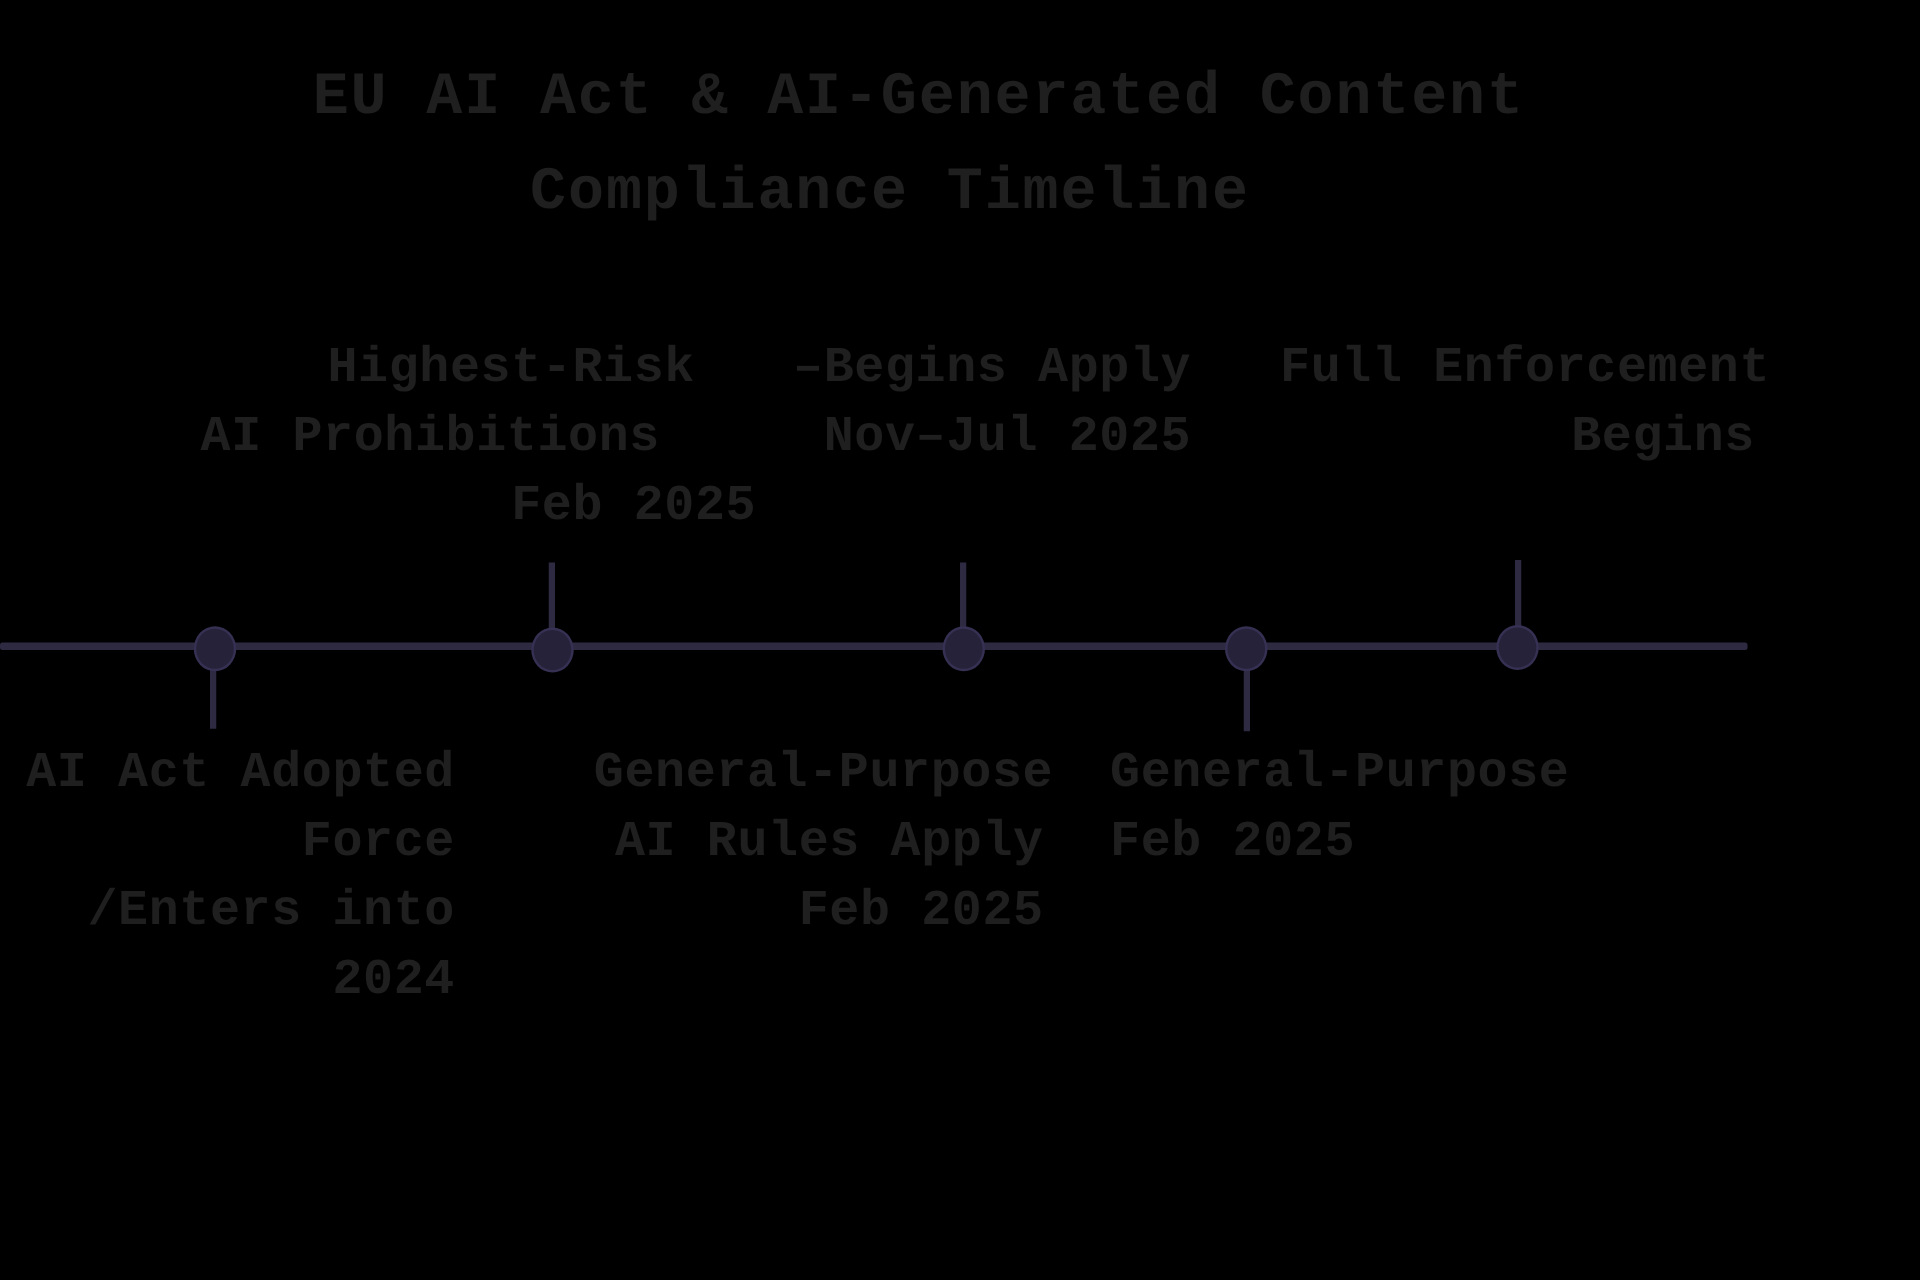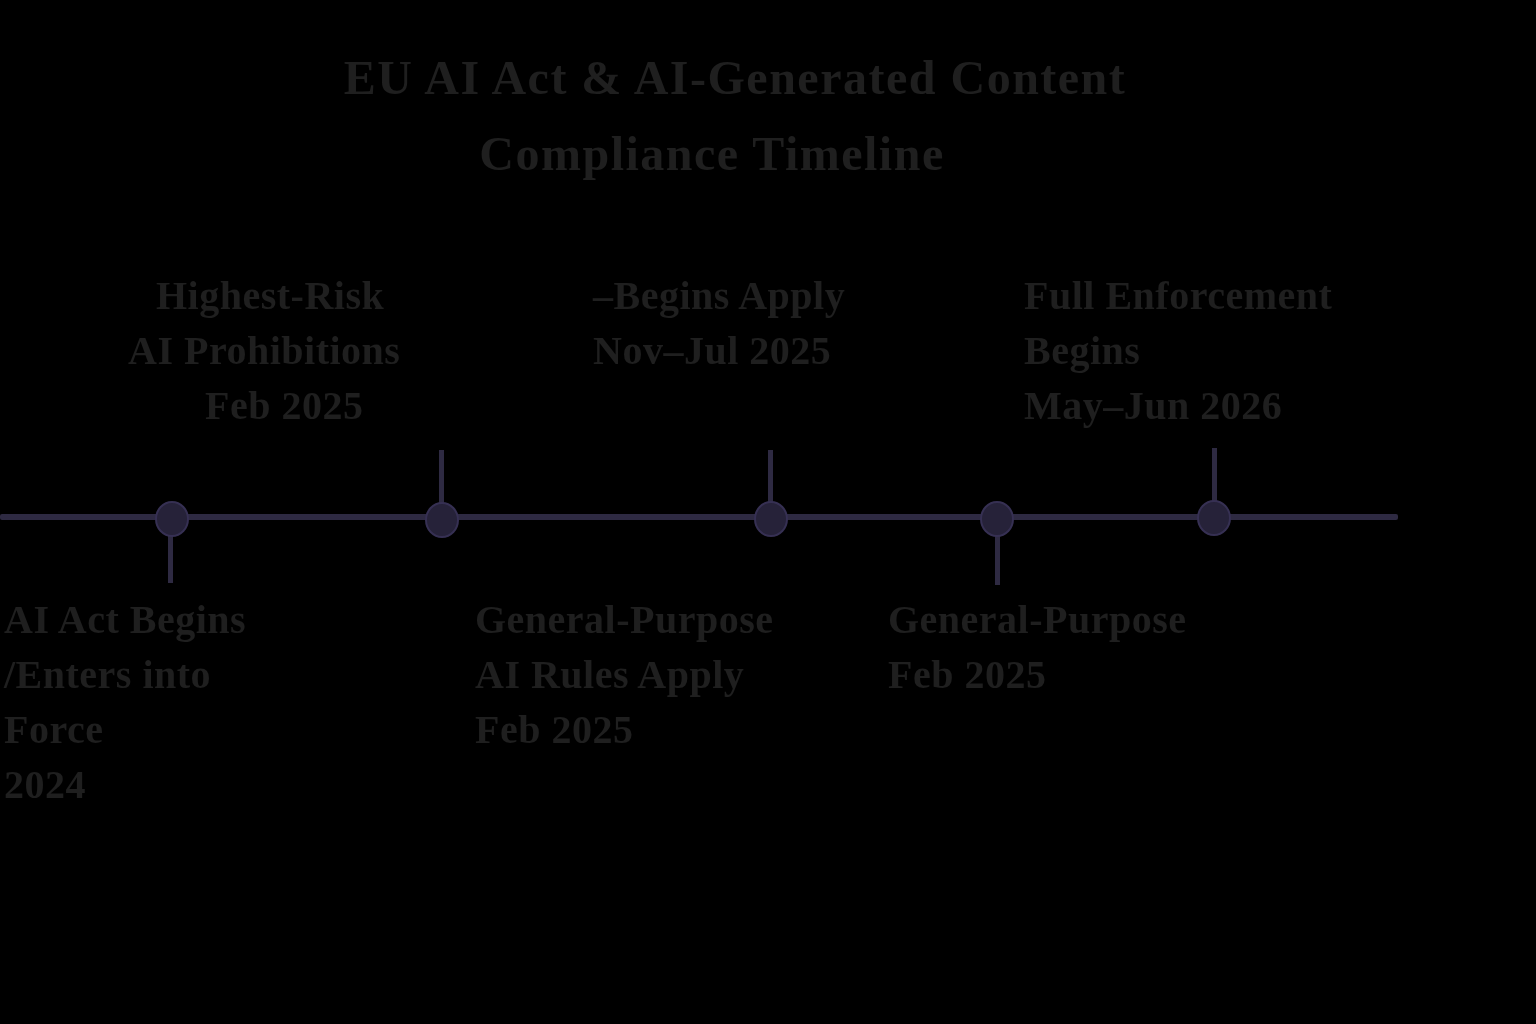--- a/index.html
+++ b/index.html
@@ -9,21 +9,21 @@
     --node-fill:#262239;
     --node-edge:#363053;
   }
   html,body{margin:0;padding:0;background:var(--background);}
   .canvas{
     position:relative;
     width:1536px;
     height:1001px;
     background:var(--background);
     overflow:hidden;
-    font-family:Liberation Serif, serif;
+    font-family:Liberation Mono, monospace;
     color:var(--text);
   }
   .title{
     position:absolute;
     left:122px; top:40px; width:1200px;
     margin:0;
     font-size:48px;
     font-weight:700;
     letter-spacing:1.5px;
     line-height:76px;
@@ -33,21 +33,21 @@
   .title-line{white-space:nowrap;}
   .title-line.t1{transform:translateX(13px);}
   .title-line.t2{transform:translateX(-10px);}
 
   .event-label{
     position:absolute;
     font-size:40px;
     font-weight:700;
     letter-spacing:0.5px;
     line-height:55px;
-    text-align:left;
+    text-align:right;
     color:var(--text);
   }
   .event-label .ln{white-space:nowrap;}
   .top-row{top:268px;}
   .bottom-row{top:592px;}
 
   .label-top-1{left:156px; width:400px;}
   .label-top-1 .ln2{transform:translateX(-28px);}
   .label-top-1 .ln3{transform:translateX(49px);}
   .label-top-2{left:593px; width:360px;}
@@ -106,41 +106,40 @@
   </div>
 
   <div class="event-label top-row label-top-2">
     <div class="ln ln2">–Begins Apply</div>
     <div class="ln ln3">Nov–Jul 2025</div>
   </div>
 
   <div class="event-label top-row label-top-3">
     <div class="ln ln1">Full Enforcement</div>
     <div class="ln ln2">Begins</div>
-    <div class="ln ln3">May–Jun 2026</div>
   </div>
 
   <div class="axis"></div>
 
   <div class="tick tick-down-1"></div>
   <div class="tick tick-up-2"></div>
   <div class="tick tick-up-3"></div>
   <div class="tick tick-down-4"></div>
   <div class="tick tick-up-5"></div>
 
   <div class="node node-1"></div>
   <div class="node node-2"></div>
   <div class="node node-3"></div>
   <div class="node node-4"></div>
   <div class="node node-5"></div>
 
   <div class="event-label bottom-row label-bot-1">
-    <div class="ln ln1">AI Act Begins</div>
+    <div class="ln ln1">AI Act Adopted</div>
+    <div class="ln ln3">Force</div>
     <div class="ln ln2">/Enters into</div>
-    <div class="ln ln3">Force</div>
     <div class="ln ln4">2024</div>
   </div>
 
   <div class="event-label bottom-row label-bot-2">
     <div class="ln ln1">General-Purpose</div>
     <div class="ln ln2">AI Rules Apply</div>
     <div class="ln ln3">Feb 2025</div>
   </div>
 
   <div class="event-label bottom-row label-bot-3">

